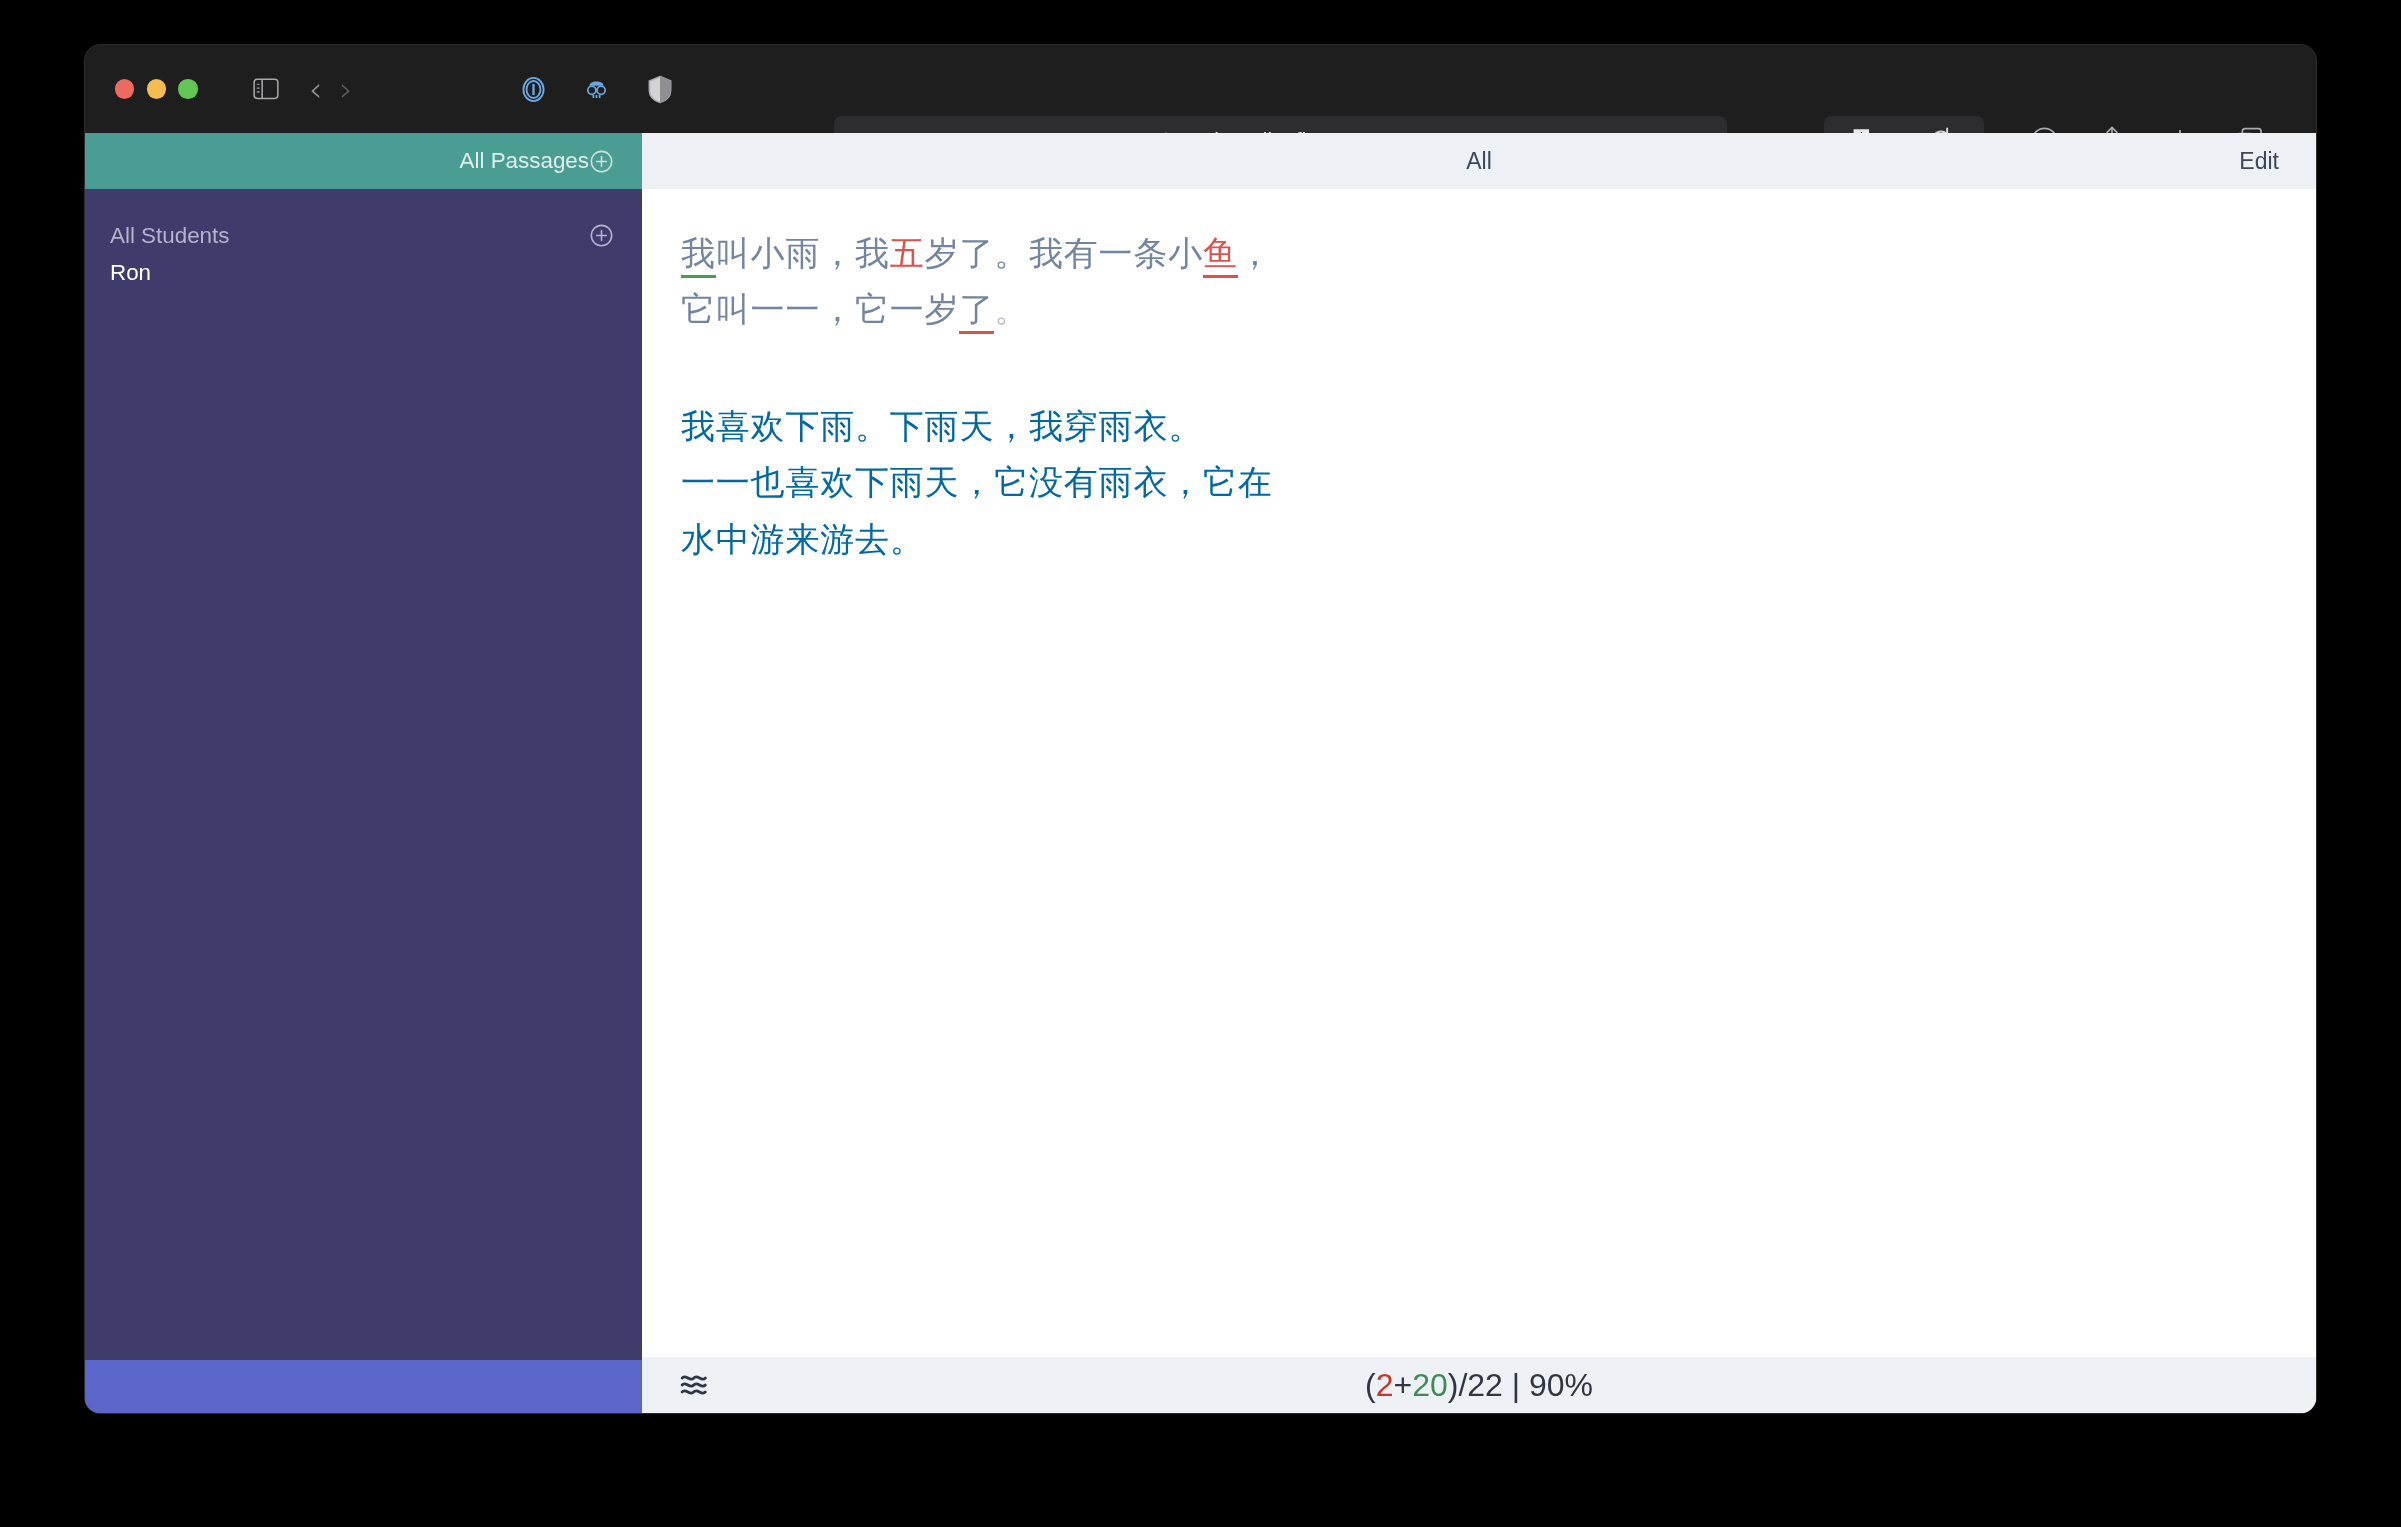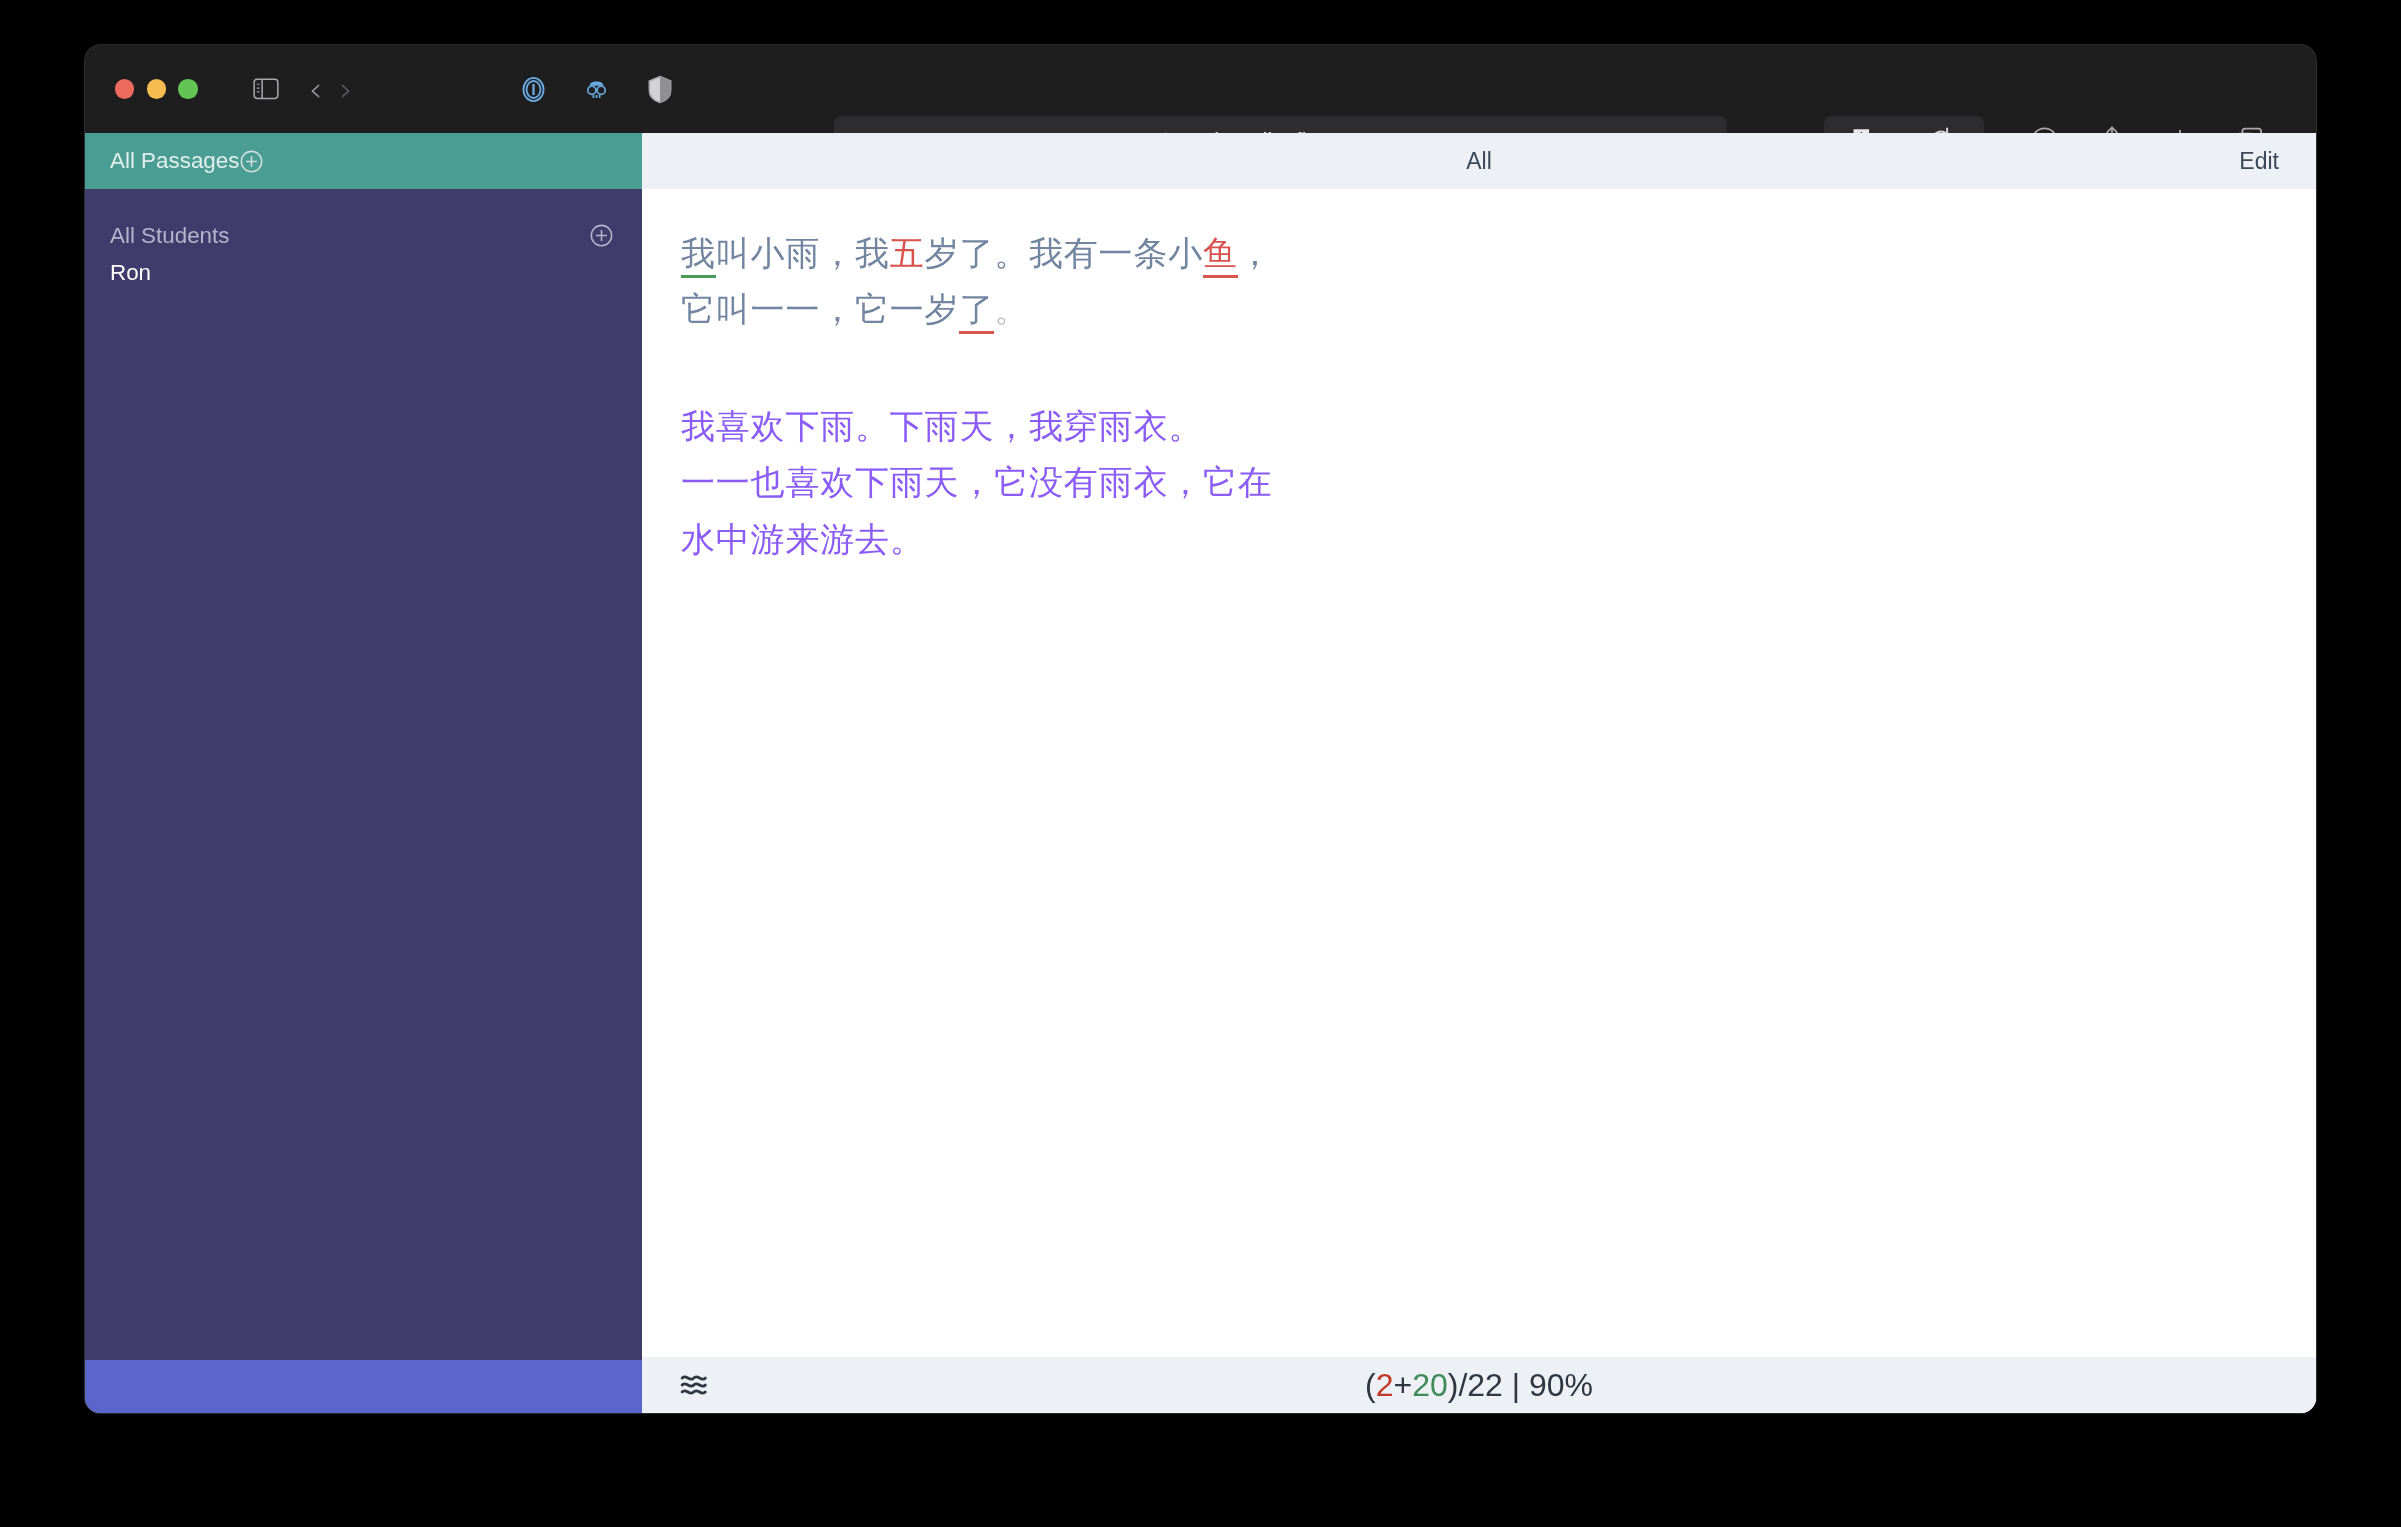--- a/index.html
+++ b/index.html
@@ -114,21 +114,21 @@
     background: #3f3b6b;
     display: flex;
     flex-direction: column;
     position: relative;
   }
   .sidebar-header {
     height: 56px;
     background: #4a9d93;
     display: flex;
     align-items: center;
-    justify-content: flex-start;
+    justify-content: flex-end;
     padding: 0 28px 0 25px;
   }
   .sidebar-header-title {
     color: #e2eeec;
     font-size: 22.4px;
   }
   .plus-circle {
     display: inline-flex;
     align-items: center;
     justify-content: center;
@@ -200,21 +200,21 @@
     overflow: hidden;
   }
   .passage {
     font-family: "DejaVu Sans", sans-serif;
     font-size: 34px;
     line-height: 1.66;
     color: #7286a0;
     letter-spacing: 0.8px;
     max-width: 1021px;
   }
-  .passage.dim { color: #8b5cf6; }
+  .passage.dim { color: #0369a1; }
   .passage + .passage { margin-top: 60px; }
 
   .ch { position: relative; display: inline; }
   .ch-red { color: #d9534f; }
   .ch-underline-red {
     border-bottom: 3.9px solid #d9534f;
     padding-bottom: 1.5px;
   }
   .ch-underline-green {
     border-bottom: 3.9px solid #4a9a58;

